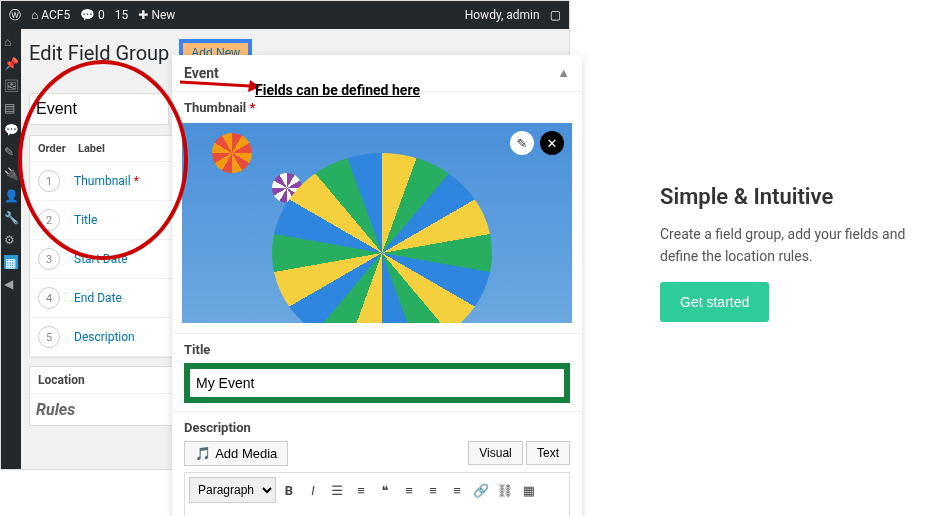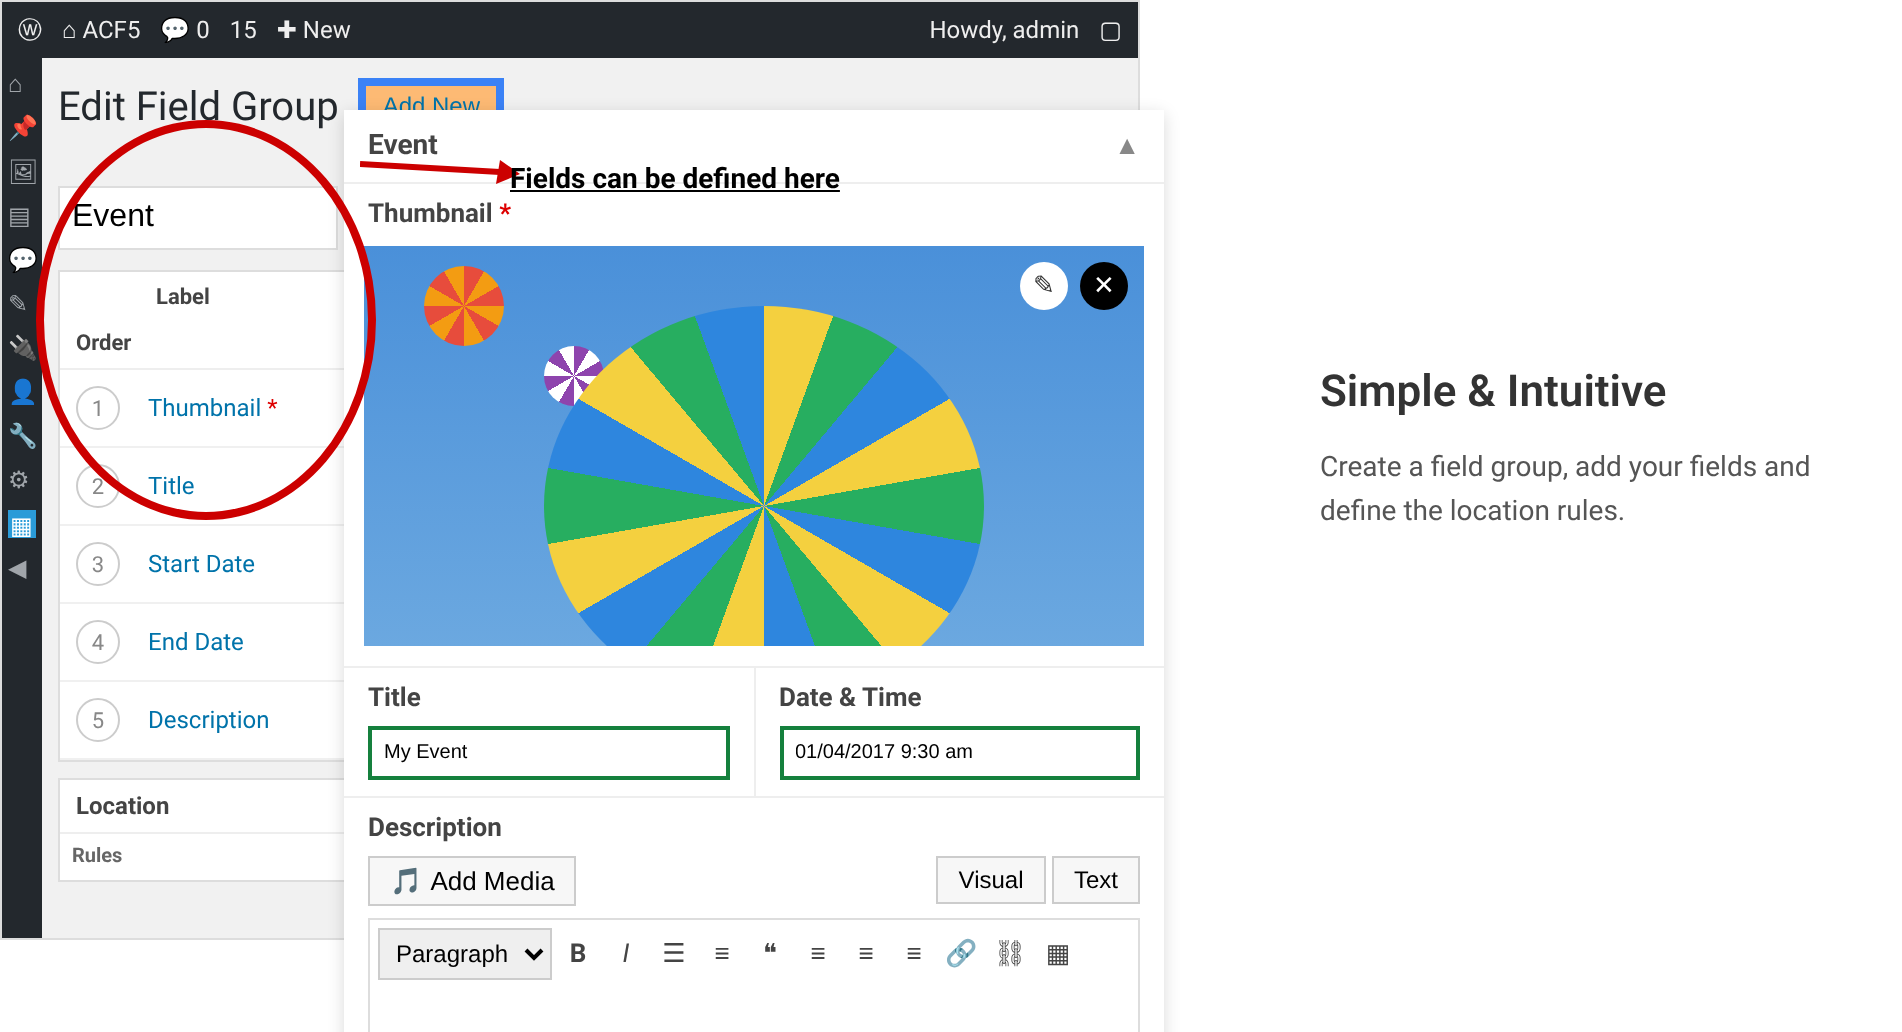--- a/index.html
+++ b/index.html
@@ -13,31 +13,31 @@
 .wp-sidebar { position: absolute; left: 0; top: 28px; bottom: 0; width: 20px; background: #23282d; display: flex; flex-direction: column; gap: 8px; padding-top: 6px; align-items: center; }
 .wp-sidebar .ico { width: 14px; height: 14px; color: #a0a5aa; font-size: 12px; }
 .wp-content { position: absolute; left: 20px; top: 28px; right: 0; bottom: 0; padding: 4px 8px; overflow: hidden; }
 .screen-opts { float: right; background: #fff; border: 1px solid #ccc; padding: 2px 8px; font-size: 11px; color: #666; margin-top: 28px; }
 .page-title { display: flex; align-items: center; gap: 10px; margin: 6px 0 26px; }
 .page-title h1 { font-size: 20px; font-weight: 400; color: #23282d; }
 .add-new { background: #fdba74; border: 4px solid #3b82f6; padding: 3px 8px; font-size: 12px; color: #0073aa; }
 
 .fieldlist { background: #fff; border: 1px solid #ddd; margin-top: 10px; width: 150px; }
 .fieldlist-head { display: flex; padding: 6px 8px; border-bottom: 1px solid #eee; font-size: 11px; font-weight: bold; }
-.fieldlist-head .ord { width: 40px; margin-top: 23px; }
+.fieldlist-head .ord { width: 40px; }
 .fieldlist-row { display: flex; padding: 8px; border-bottom: 1px solid #f0f0f0; align-items: center; }
 .fieldlist-row .num { width: 22px; height: 22px; border: 1px solid #ccc; border-radius: 11px; display: flex; align-items: center; justify-content: center; font-size: 11px; color: #888; margin-right: 14px; }
 .fieldlist-row .lbl { color: #0073aa; font-size: 12px; }
 .fieldlist-row .req { color: #d00; }
 
 .location-box { background: #fff; border: 1px solid #ddd; margin-top: 8px; width: 150px; padding: 0; }
 .location-box h3 { font-size: 12px; padding: 6px 8px; border-bottom: 1px solid #eee; }
 .location-body { display: flex; padding: 6px; gap: 6px; }
 .loc-left { font-size: 9px; color: #666; width: 80px; }
-.loc-left b { display: block; font-size: 10px; }
+.loc-left b { display: block; font-size: 16px; font-style: italic; }
 .loc-right { font-size: 10px; }
 .loc-right button { font-size: 10px; padding: 2px 6px; border: 1px solid #ccc; background: #f7f7f7; margin-top: 4px; }
 .loc-or { font-size: 10px; margin: 4px 0; }
 .sel { border: 1px solid #ccc; padding: 2px 4px; font-size: 10px; background: #fff; }
 
 .red-circle { position: absolute; left: 18px; top: 60px; width: 170px; height: 200px; border: 4px solid #c00; border-radius: 50%; pointer-events: none; z-index: 50; }
 .arrow-svg { position: absolute; left: 180px; top: 72px; z-index: 51; pointer-events: none; }
 .annotation { position: absolute; left: 255px; top: 82px; font-size: 14px; font-weight: bold; color: #000; z-index: 52; text-decoration: underline; pointer-events: none; }
 
 .event-panel { position: absolute; left: 172px; top: 55px; width: 410px; background: #fff; box-shadow: 0 2px 8px rgba(0,0,0,.15); z-index: 10; }
@@ -53,21 +53,21 @@
 .balloon.s2 { left: 90px; top: 50px; width: 30px; height: 30px; background: repeating-conic-gradient(#8e44ad 0 30deg, #fff 30deg 60deg); }
 .thumb-actions { position: absolute; right: 8px; top: 8px; display: flex; gap: 6px; }
 .thumb-actions .circ { width: 24px; height: 24px; border-radius: 12px; display: flex; align-items: center; justify-content: center; color: #fff; font-size: 13px; }
 .circ.edit { background: #fff; color: #333; }
 .circ.del { background: #000; }
 
 .ev-fields { display: flex; gap: 0; border-top: 1px solid #eee; }
 .ev-field { flex: 1; padding: 8px 12px; border-right: 1px solid #eee; }
 .ev-field:last-child { border-right: none; }
 .ev-field label { display: block; font-size: 13px; font-weight: bold; margin-bottom: 6px; }
-.ev-field input { width: 100%; padding: 6px; border: 2px solid #15803d; font-size: 10px; }
+.ev-field input { width: 100%; padding: 6px; border: 6px solid #15803d; font-size: 14px; }
 
 .ev-desc { padding: 8px 12px; border-top: 1px solid #eee; }
 .ev-desc label { display: block; font-size: 13px; font-weight: bold; margin-bottom: 6px; }
 .media-btn { padding: 4px 10px; border: 1px solid #ccc; background: #f7f7f7; font-size: 13px; display: inline-flex; align-items: center; gap: 4px; }
 .tabs { float: right; }
 .tabs button { padding: 4px 10px; border: 1px solid #ccc; background: #f7f7f7; font-size: 12px; }
 .toolbar { border: 1px solid #ddd; margin-top: 6px; padding: 4px; display: flex; gap: 2px; align-items: center; flex-wrap: wrap; }
 .toolbar select { padding: 4px; border: 1px solid #ccc; font-size: 12px; }
 .toolbar .tb { width: 22px; height: 22px; display: flex; align-items: center; justify-content: center; font-size: 13px; border: 1px solid transparent; }
 
@@ -178,24 +178,20 @@
    <div class="thumb-actions">
     <span class="circ edit">✎</span>
     <span class="circ del">✕</span>
    </div>
   </div>
   <div class="ev-fields">
    <div class="ev-field">
     <label>Title</label>
     <input value="My Event" style="">
    </div>
-   <div class="ev-field">
-    <label>Date &amp; Time</label>
-    <input value="01/04/2017 9:30 am" style="">
-   </div>
   </div>
   <div class="ev-desc">
    <label>Description</label>
    <div>
     <button class="media-btn">
             <span>🎵</span> 
             <span>Add Media</span>
           </button>
     <span class="tabs">
      <button>Visual</button>
@@ -222,13 +218,14 @@
     <span class="tb" style="width:100%;"></span>
 
    </div>
   </div>
  </div>
 </div>
 
 <div class="right-panel">
  <h2>Simple &amp; Intuitive</h2>
  <p>Create a field group, add your fields and define the location rules.</p>
+ <button class="cta">Get started</button>
 </div>
 
 </body></html>

